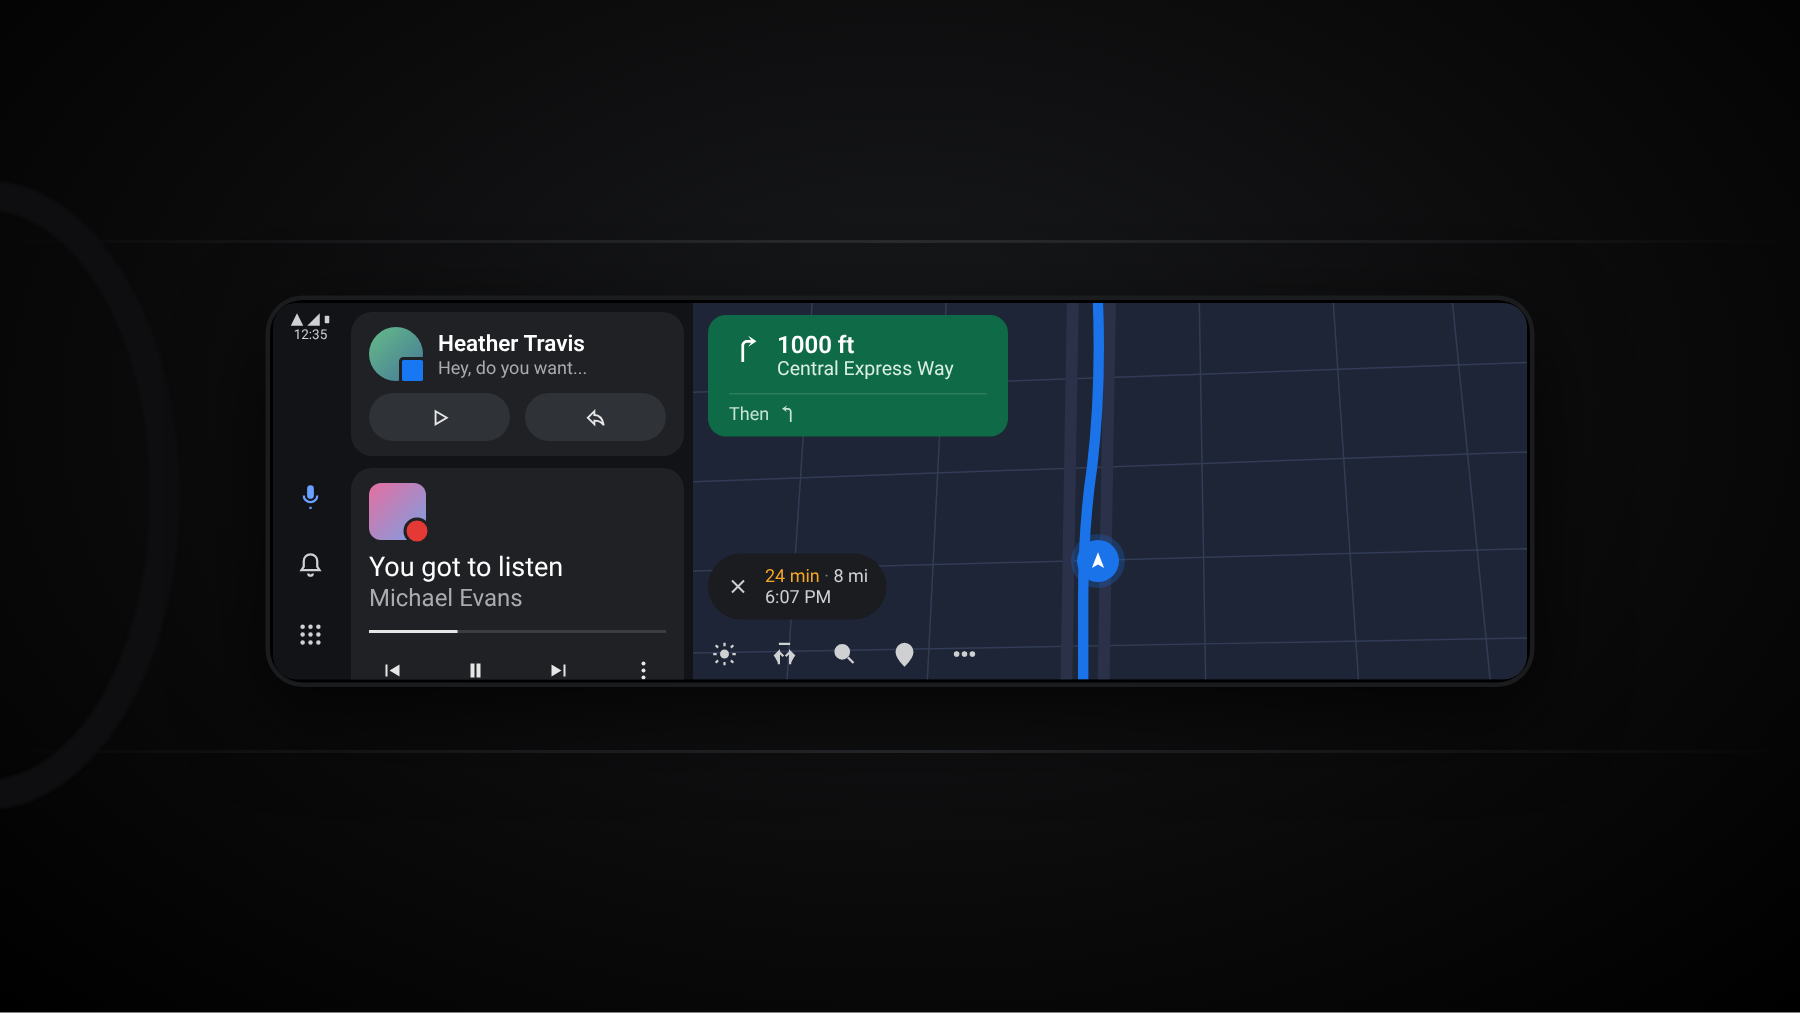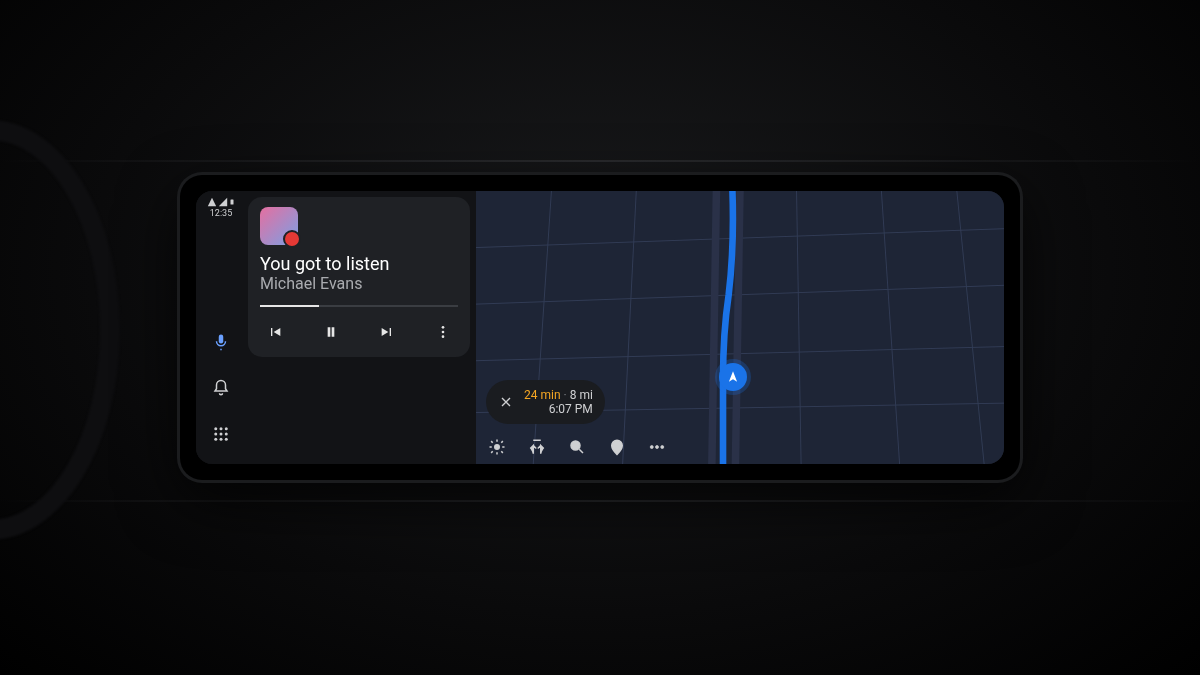--- a/index.html
+++ b/index.html
@@ -10,23 +10,23 @@
     display: flex; align-items: center; justify-content: center;
     overflow: hidden; position: relative;
   }
   
   .dash-line { position: absolute; height: 2px; background: linear-gradient(90deg, transparent, #2a2b2e, transparent); width: 100%; }
   .dash-line.top { top: 160px; }
   .dash-line.bottom { top: 500px; }
   .wheel { position: absolute; left: -140px; top: 120px; width: 260px; height: 420px; border: 20px solid #0e0e10; border-radius: 50%; filter: blur(1px); }
 
   .device {
-    width: 840px; height: 305px;
+    width: 840px; height: 255px;
     background: #000; border-radius: 22px;
-    padding: 16px;
+    padding: 2px;
     box-shadow: 0 0 0 3px #1b1c1e, 0 20px 60px rgba(0,0,0,.8);
     position: relative; top: -10px;
   }
   .screen {
     width: 100%; height: 100%;
     background: #121316; border-radius: 16px;
     display: flex; overflow: hidden; color: #e6e6e6;
   }
 
   
@@ -92,21 +92,20 @@
   .nav-dist { font-size: 16px; font-weight: 600; }
   .nav-road { font-size: 13px; color: #dbeee4; }
   .nav-then { display:flex; gap:6px; align-items:center; margin-top:8px; font-size:12px; color:#c7e3d6; border-top:1px solid rgba(255,255,255,.12); padding-top:6px; }
   .nav-then svg { width:14px; height:14px; fill:#c7e3d6; }
 
   .eta-card {
     position:absolute; left:10px; bottom: 40px;
     background: #1a1c20; border-radius: 22px;
     padding: 8px 12px; display:flex; gap:10px; align-items:center;
     font-size: 12px;
-    text-align: right;
   }
   .eta-x { width:16px; height:16px; cursor:pointer; }
   .eta-x svg { width:16px; height:16px; stroke:#cfd0d2; stroke-width:2; }
   .eta-time { color:#f5a623; }
   .eta-sep { color:#7a7d82; }
   .eta-arr { color:#cfd0d2; display:block; }
 
   .map-toolbar {
     position:absolute; left:10px; bottom:6px;
     display:flex; gap:18px; align-items:center;
@@ -165,20 +164,41 @@
                 <circle cx="12" cy="19" r="2"></circle>
                 <circle cx="19" cy="19" r="2"></circle>
               </g>
             </svg>
         </div>
       </div>
     </div>
 
     <div class="cards">
 
+      <div class="card">
+        <div class="msg-head">
+          <div class="avatar"></div>
+          <div class="msg-text">
+            <span class="msg-name">Heather Travis</span>
+            <span class="msg-prev">Hey, do you want...</span>
+          </div>
+        </div>
+        <div class="msg-actions">
+          <div class="pill">
+            <svg viewBox="0 0 24 24">
+                <path d="M7 5l12 7-12 7z"></path>
+              </svg>
+          </div>
+          <div class="pill">
+            <svg viewBox="0 0 24 24">
+                <path d="M10 9V5l-7 7 7 7v-4c5 0 8 2 10 5-1-6-4-11-10-11z"></path>
+              </svg>
+          </div>
+        </div>
+      </div>
 
       <div class="card">
         <div class="media-art"></div>
         <div>
           <div class="media-title">You got to listen</div>
           <div class="media-artist">Michael Evans</div>
         </div>
         <div class="progress">
             <div class="progress-fill"></div>
           </div>
@@ -230,20 +250,37 @@
       </svg>
       <svg class="route" viewBox="0 0 560 300" preserveAspectRatio="none">
         <path d="M262 300 L262 200 Q262 150 268 110 Q274 60 272 0" stroke="#1a73e8" stroke-width="7" fill="none" stroke-linecap="round"></path>
       </svg>
       <div class="pos-marker">
         <svg viewBox="0 0 24 24">
             <path d="M12 2l7 18-7-4-7 4z"></path>
           </svg>
       </div>
 
+      <div class="nav-card">
+        <div class="nav-main">
+          <svg viewBox="0 0 24 24">
+              <path d="M9 21V9c0-2 2-4 4-4h3l-2-3 6 4-6 4 2-3h-3c-1 0-2 1-2 2v12H9z"></path>
+            </svg>
+          <div>
+            <div class="nav-dist">1000 ft</div>
+            <div class="nav-road">Central Express Way</div>
+          </div>
+        </div>
+        <div class="nav-then">
+          <span>Then</span>
+          <svg viewBox="0 0 24 24">
+              <path d="M15 21V9c0-2-2-4-4-4H8l2-3-6 4 6 4-2-3h3c1 0 2 1 2 2v12h2z"></path>
+            </svg>
+        </div>
+      </div>
 
       <div class="eta-card">
         <div class="eta-x">
           <svg viewBox="0 0 24 24" fill="none">
               <path d="M6 6l12 12M18 6L6 18"></path>
             </svg>
         </div>
         <div>
           <span class="eta-time">24 min</span>
           <span class="eta-sep"> · </span>

